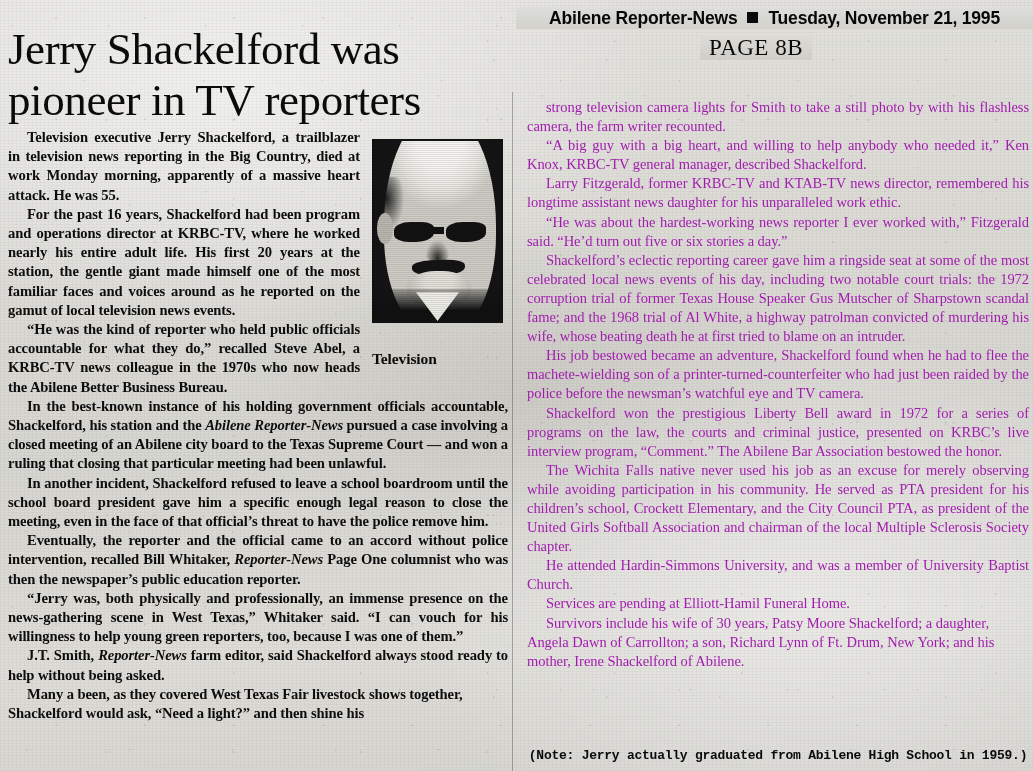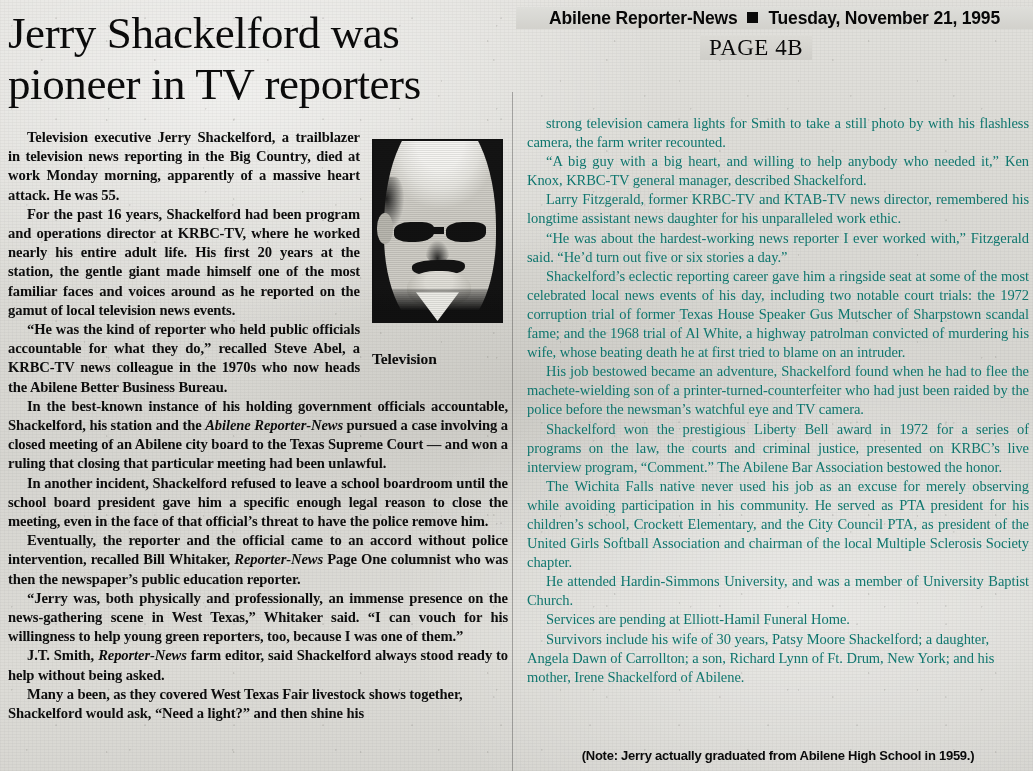--- a/index.html
+++ b/index.html
@@ -95,21 +95,21 @@
     display: flex;
     align-items: center;
     justify-content: center;
     color: #0a0a0a;
   }
 
   
   .headline {
     position: absolute;
     left: 8px;
-    top: 8px;
+    top: 24px;
     width: 500px;
     font-family: "Liberation Serif", "DejaVu Serif", serif;
     font-size: 45px;
     line-height: 51px;
     letter-spacing: -0.4px;
     color: #0b0b0b;
   }
   .headline div { white-space: nowrap; }
 
   
@@ -121,27 +121,27 @@
     font-size: 14.6px;
     line-height: 19.2px;
     text-align: justify;
     font-weight: bold;
     letter-spacing: -0.1px;
     color: #0d0d0d;
   }
   .col-right {
     position: absolute;
     left: 527px;
-    top: 114px;
+    top: 98px;
     width: 502px;
     font-size: 14.5px;
     line-height: 19.1px;
     text-align: justify;
     letter-spacing: -0.05px;
-    color: #0f766e;
+    color: #a21caf;
   }
   .col-left p, .col-right p {
     margin: 0;
     text-indent: 19px;
   }
   .col-left p { margin-bottom: 0px; font-family: Liberation Serif, serif; }
   .col-right p { margin-bottom: 0px; }
   .col-left p:last-child, .col-right p:last-child { text-align: left; }
   em { font-style: italic; }
 
@@ -267,21 +267,21 @@
     background: rgba(40,40,40,.33);
   }
 
   
   .editor-note {
     position: absolute;
     left: 527px;
     top: 748px;
     width: 502px;
     text-align: center;
-    font-family: Liberation Sans, sans-serif;
+    font-family: Liberation Mono, monospace;
     font-weight: bold;
     font-size: 13px;
     letter-spacing: -0.25px;
     color: #0a0a0a;
     white-space: nowrap;
   }
 </style>
 </head>
 <body>
 
@@ -296,21 +296,21 @@
       <div>Jerry Shackelford was</div>
       <div>pioneer in TV reporters</div>
     </div>
 
     <div class="masthead">
       <span>Abilene Reporter-News</span>
       <span class="sq"></span>
       <span>Tuesday, November 21, 1995</span>
     </div>
 
-    <div class="pagebadge">PAGE 4B</div>
+    <div class="pagebadge">PAGE 8B</div>
 
     <div class="col-rule"></div>
 
     <div class="col-left">
 
       <div class="photo-float">
         <div class="photo">
           <div class="face">
             <div class="head"></div>
             <div class="shadow-l"></div>

